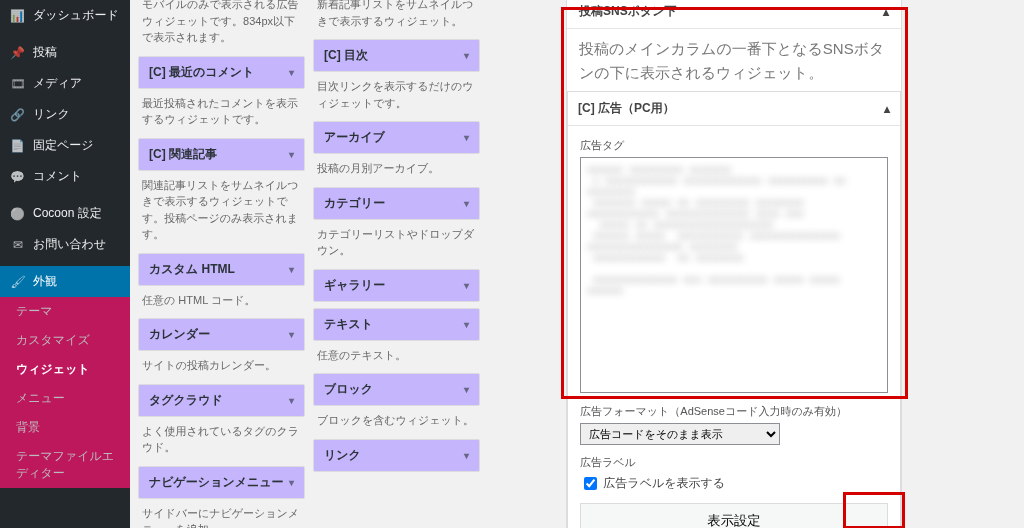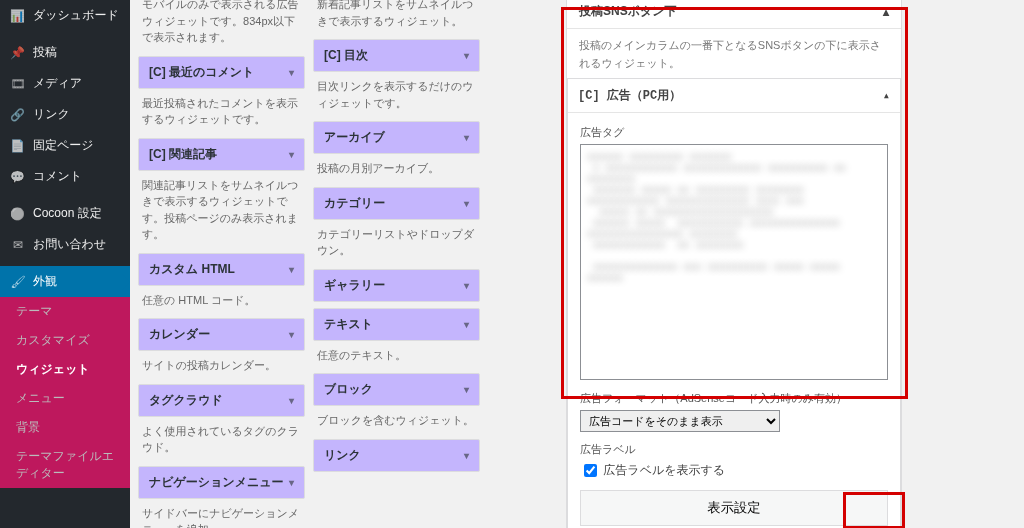--- a/index.html
+++ b/index.html
@@ -17,24 +17,24 @@
   .widgets-left{position:absolute;left:8px;top:-4px;width:354px;}
   .wcol{float:left;width:167px;margin-right:8px;}
   .widget-box{background:#c4b5fd;border:1px solid #dcdcde;border-radius:2px;margin-bottom:6px;}
   .widget-box .whead{display:flex;align-items:center;justify-content:space-between;padding:7px 10px;font-weight:600;color:#2c3338;cursor:grab;}
   .widget-box .chev{font-size:10px;opacity:.6;}
   .wdesc{padding:0 4px 10px 4px;color:#666;line-height:1.5;font-size:11px;}
   
   .widgets-right{position:absolute;left:436px;top:-6px;width:336px;}
   .wr-area{background:#f6f7f7;border:1px solid #dcdcde;margin-bottom:8px;}
   .wr-area .area-head{background:#fff;padding:8px 12px;font-weight:700;display:flex;justify-content:space-between;align-items:center;}
-  .wr-area .area-desc{padding:8px 12px;color:#777;border-top:1px solid #e5e5e5;background:#fff;font-size:11px;line-height:1.6;}
+  .wr-area .area-desc{padding:8px 12px;color:#777;border-top:1px solid #e5e5e5;background:#fff;font-size:15px;line-height:1.6;}
   
   .wi{background:#fff;border:1px solid #dcdcde;margin-top:-2px;}
-  .wi-head{display:flex;justify-content:space-between;align-items:center;padding:8px 10px;font-weight:600;border-bottom:1px solid #e5e5e5;font-family:Liberation Mono, monospace;}
+  .wi-head{display:flex;justify-content:space-between;align-items:center;padding:8px 10px;font-weight:600;border-bottom:1px solid #e5e5e5;}
   .wi-body{padding:10px 12px 12px;}
   label.small{display:block;font-size:11px;color:#555;margin:2px 0 4px;}
   textarea.adtag{width:100%;height:236px;box-sizing:border-box;border:1px solid #8c8f94;background:#fff;font-family:monospace;font-size:10px;color:transparent;text-shadow:0 0 7px #999;resize:none;padding:6px;white-space:pre-wrap;}
   select.fmt{width:200px;border:1px solid #8c8f94;padding:3px 4px;font-size:11px;}
   .display-btn{display:block;width:100%;margin-top:10px;background:#f6f7f7;border:1px solid #dcdcde;text-align:center;padding:8px 0;cursor:pointer;}
   
   .callout{position:absolute;border:3px solid #d40000;pointer-events:none;}
   .co1{left:431px;top:7px;width:341px;height:386px;}
   .co2{left:713px;top:492px;width:56px;height:31px;}
   .chk{vertical-align:middle;margin-right:3px;}

